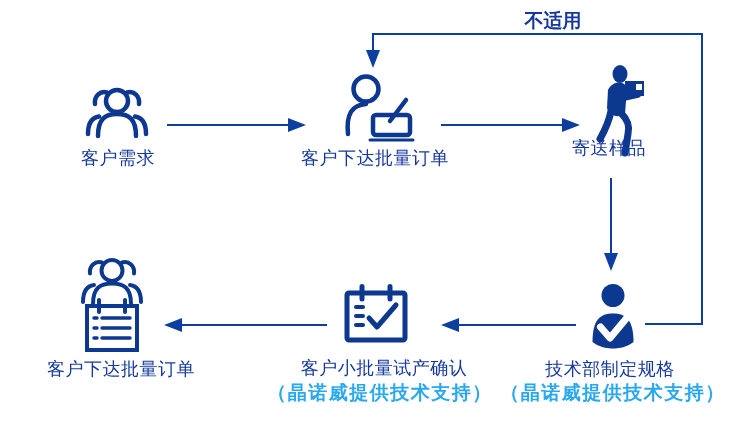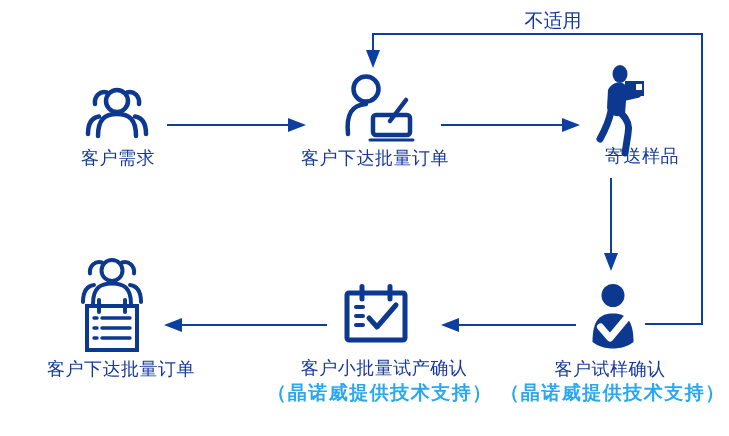--- a/index.html
+++ b/index.html
@@ -43,21 +43,21 @@
     font-size: 19px;
     font-weight: bold;
     color: #29a7ef;
     letter-spacing: 1.5px;
   }
   .annotation {
     position: absolute;
     transform: translateX(-50%);
     white-space: nowrap;
     font-size: 19px;
-    font-weight: normal;
+    font-weight: bold;
     color: #16389c;
   }
 </style>
 </head>
 <body>
 
 <div id="canvas">
 
   <svg id="connectors" viewBox="0 0 729 436" fill="none" stroke="#0c3fa0" stroke-width="2">
     <g>
@@ -125,32 +125,32 @@
           <path d="M 24 35 L 42 31"></path>
         </g>
         <rect x="29" y="17" width="19" height="15"></rect>
         <rect x="40" y="20" width="6" height="6" fill="#ffffff"></rect>
         <g stroke="#0d3890" stroke-width="7" stroke-linecap="round" fill="none">
           <path d="M 25 49 C 32 56 34 62 32 70 L 29 89"></path>
           <path d="M 15 47 C 13 58 9 66 4 75"></path>
         </g>
       </svg>
     </span>
-    <div class="label" style="left:-3px; top:144px;margin-left:33px;">寄送样品</div>
+    <div class="label" style="left:-3px; top:136px;">寄送样品</div>
   </div>
 
   <div class="node" style="left:611px; top:0;">
     <span class="icon" style="left:-21px; top:283px;">
       <svg width="46" height="66" viewBox="0 0 46 66" fill="#0d3890">
         <circle cx="23" cy="12.5" r="11.5"></circle>
         <path d="M 2.5 59 C 2.5 37 10 30.5 23 30.5 C 36 30.5 43.5 37 43.5 59 C 38 63.5 30 65.5 23 65.5 C 16 65.5 8 63.5 2.5 59 Z"></path>
         <path d="M 10.5 44 L 20 55 L 40 31" fill="none" stroke="#ffffff" stroke-width="7" stroke-linecap="round" stroke-linejoin="round"></path>
       </svg>
     </span>
-    <div class="label" style="left:-1px; top:357px;">客户试样确认</div>
+    <div class="label" style="left:-1px; top:357px;">技术部制定规格</div>
     <div class="sublabel" style="left:2px; top:380px;">（晶诺威提供技术支持）</div>
   </div>
 
   <div class="node" style="left:380px; top:0;">
     <span class="icon" style="left:-36px; top:284px;">
       <svg width="64" height="62" viewBox="0 0 64 62" fill="none" stroke="#0d3890" stroke-width="5" stroke-linecap="round" stroke-linejoin="round">
         <rect x="3" y="9" width="58" height="47" rx="2"></rect>
         <line x1="18" y1="2.5" x2="18" y2="15"></line>
         <line x1="46" y1="2.5" x2="46" y2="15"></line>
         <g stroke-width="4">

